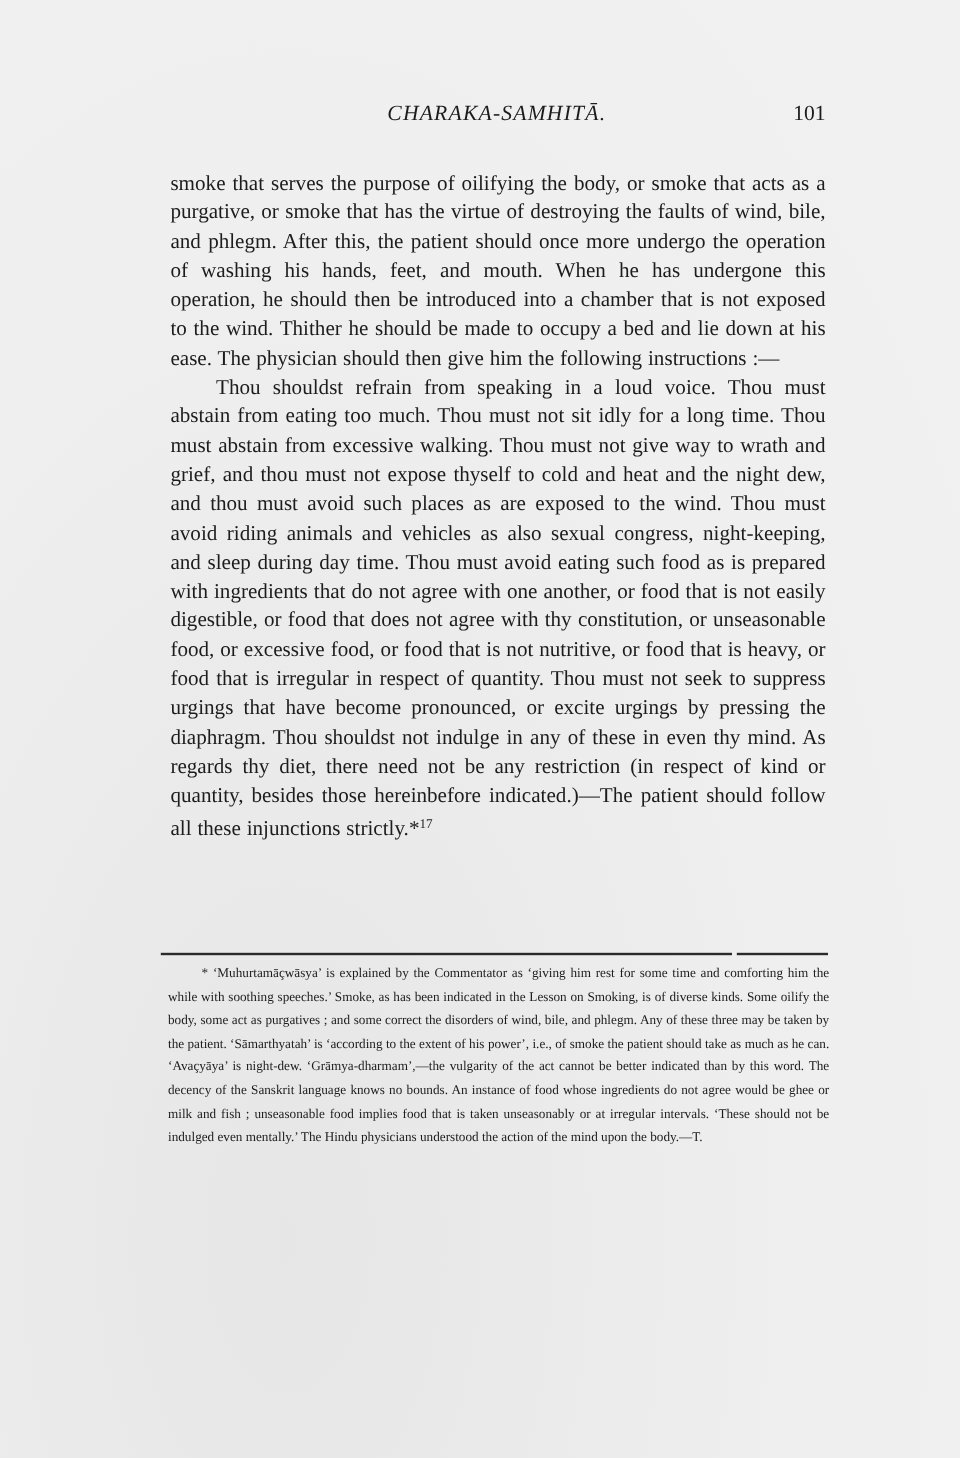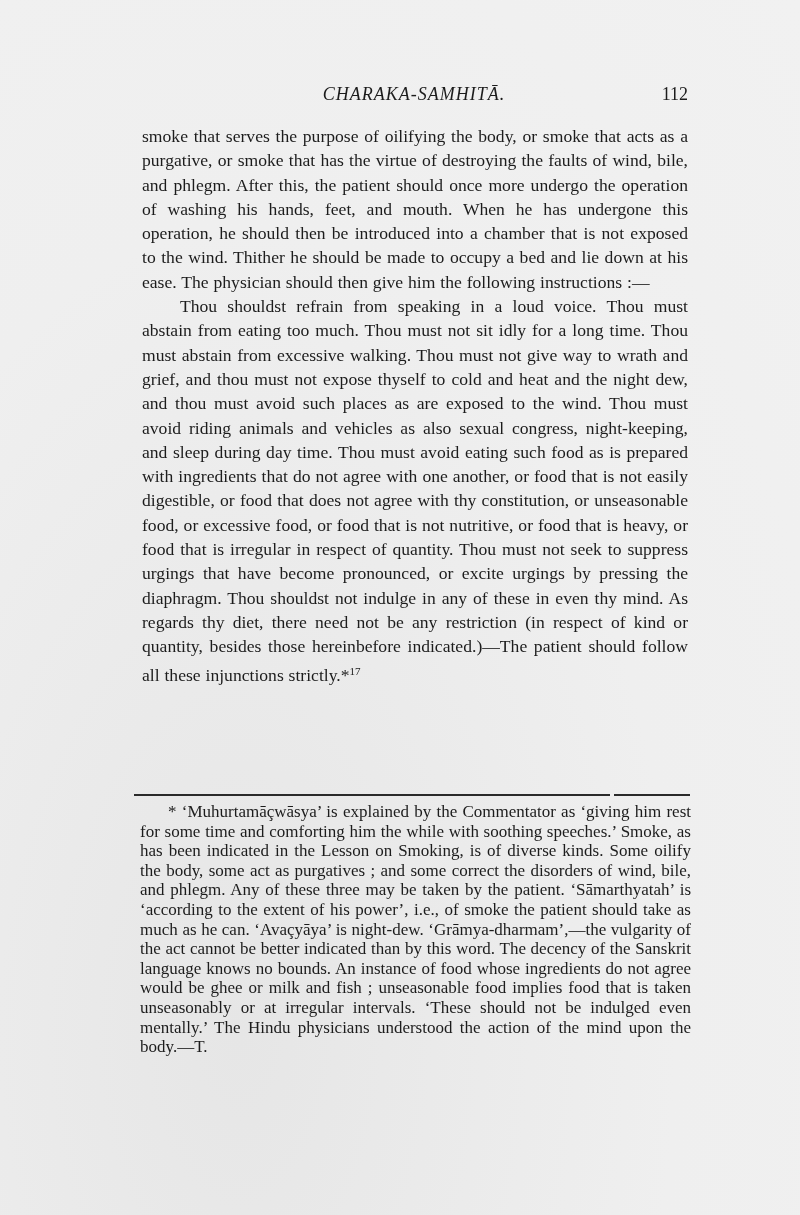--- a/index.html
+++ b/index.html
@@ -16,48 +16,48 @@
     position: absolute; top: 84px; left: 140px; width: 548px; height: 24px;
   }
   .running-title {
     position: absolute; left: 0; right: 0; text-align: center;
     font-style: italic; font-size: 18px; letter-spacing: 1px; top: 0;
   }
   .page-number {
     position: absolute; right: 0; top: 0; font-size: 18px;
   }
   .body-text {
-    position: absolute; left: 142px; top: 124px; width: 546px;
+    position: absolute; left: 142px; top: 140px; width: 546px;
     font-size: 17.6px; line-height: 24.3px; text-align: justify;
     word-spacing: 0.5px;
   }
   .body-text p { margin: 0; }
   .body-text p.indent { text-indent: 38px; }
   .sup { font-size: 11px; vertical-align: 6px; }
   .rule {
     position: absolute; top: 794px; left: 134px; width: 556px; height: 2px;
     background: #2a2a2a;
   }
   .rule-gap {
     position: absolute; top: 793px; left: 610px; width: 4px; height: 4px;
     background: #efefef;
   }
   .footnote {
     position: absolute; left: 140px; top: 802px; width: 551px;
-    font-size: 17px; line-height: 19.6px; text-align: justify;
+    font-size: 11px; line-height: 19.6px; text-align: justify;
   }
   .footnote p { margin: 0; text-indent: 28px; }
 </style>
 </head>
 <body>
 
 <div class="page">
   <div class="running-head">
     <div class="running-title">CHARAKA-SAMHITĀ.</div>
-    <div class="page-number">112</div>
+    <div class="page-number">101</div>
   </div>
 
   <div class="body-text">
     <p>smoke that serves the purpose of oilifying the body, or smoke that acts as a purgative, or smoke that has the virtue of destroying the faults of wind, bile, and phlegm. After this, the patient should once more undergo the operation of washing his hands, feet, and mouth. When he has undergone this operation, he should then be introduced into a chamber that is not exposed to the wind. Thither he should be made to occupy a bed and lie down at his ease. The physician should then give him the following instructions :—</p>
     <p class="indent"><span>Thou shouldst refrain from speaking in a loud voice. Thou must abstain from eating too much. Thou must not sit idly for a long time. Thou must abstain from excessive walking. Thou must not give way to wrath and grief, and thou must not expose thyself to cold and heat and the night dew, and thou must avoid such places as are exposed to the wind. Thou must avoid riding animals and vehicles as also sexual congress, night-keeping, and sleep during day time. Thou must avoid eating such food as is prepared with ingredients that do not agree with one another, or food that is not easily digestible, or food that does not agree with thy constitution, or unseasonable food, or excessive food, or food that is not nutritive, or food that is heavy, or food that is irregular in respect of quantity. Thou must not seek to suppress urgings that have become pronounced, or excite urgings by pressing the diaphragm. Thou shouldst not indulge in any of these in even thy mind. As regards thy diet, there need not be any restriction (in respect of kind or quantity, besides those hereinbefore indicated.)—The patient should follow all these injunctions strictly.*</span><span class="sup">17</span></p>
   </div>
 
   <div class="rule"></div>
   <div class="rule-gap"></div>
 

